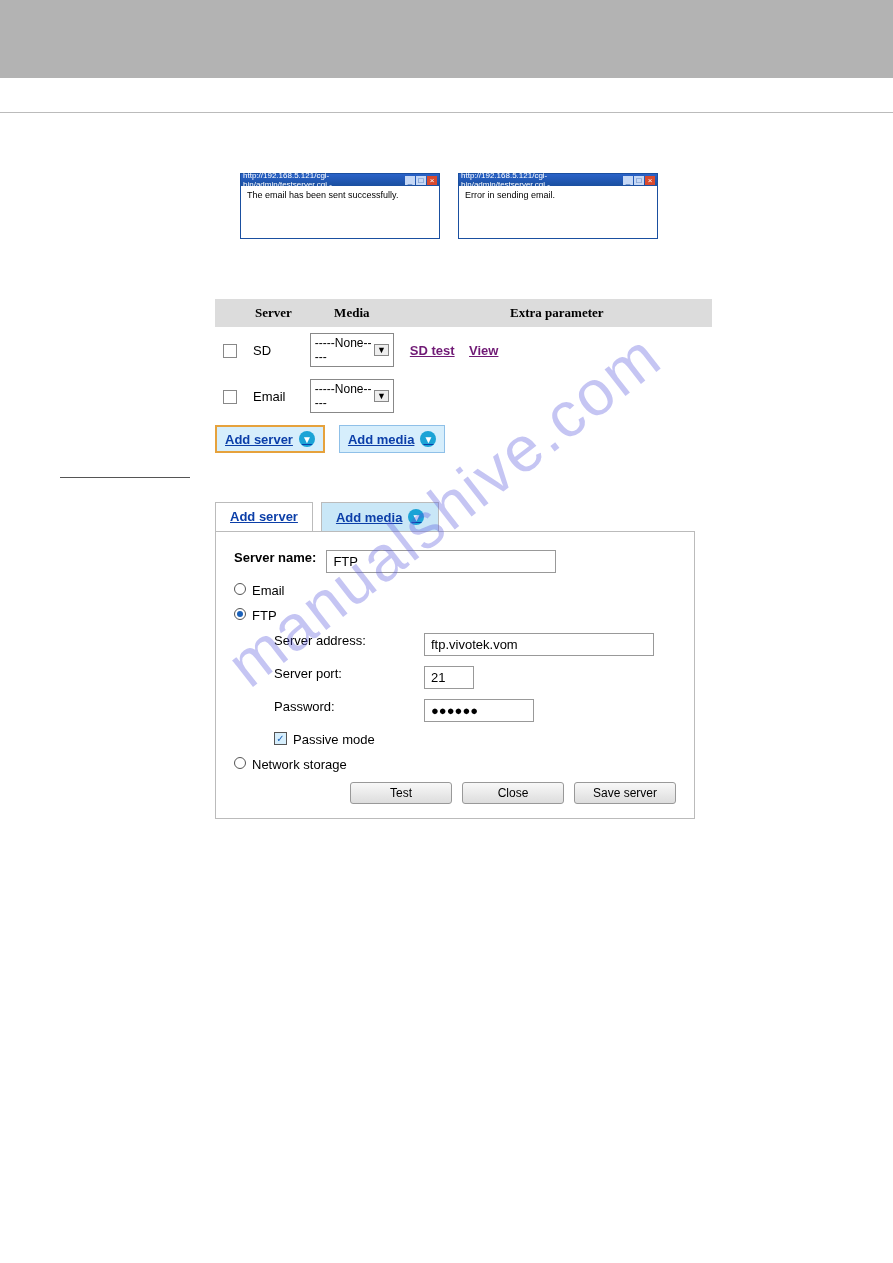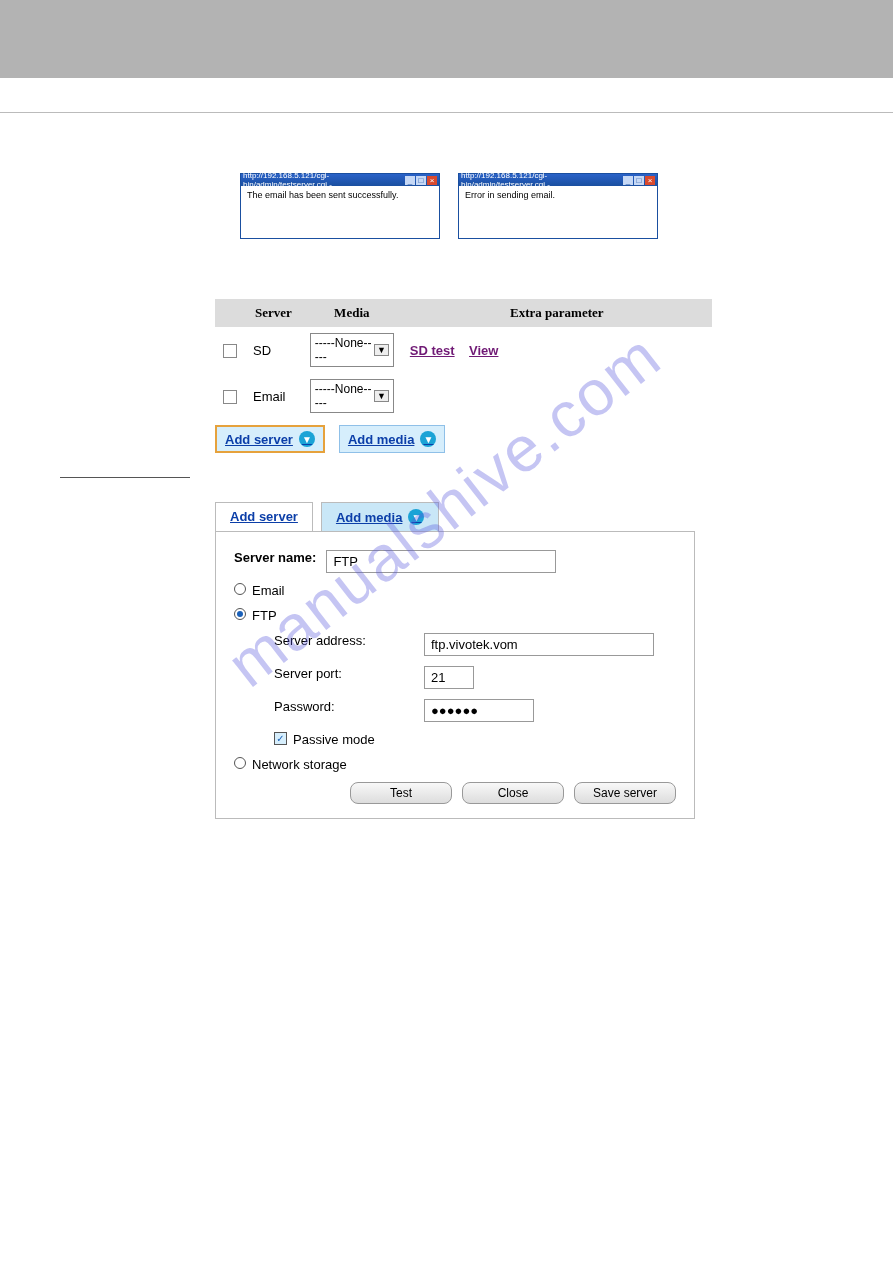--- a/index.html
+++ b/index.html
@@ -123,21 +123,21 @@
     align-items:center;justify-content:center;margin-right:6px;vertical-align:middle;
     background:#fff;
   }
   .checkbox.sel{background:#d6eefc;}
   .checkbox.sel::after{content:"✓";font-size:10px;color:#1a60b8;}
   .ftp-fields { margin-left:40px; }
   .ftp-fields .form-row .flabel { width:150px; }
   .panel-btns { display:flex; justify-content:flex-end; gap:10px; margin-top:10px; }
   .std-btn {
     background:linear-gradient(#f8f8f8,#ddd);
-    border:1px solid #999; border-radius:8px;
+    border:1px solid #999; border-radius:3px;
     padding:3px 0; width:102px; font-size:12px; text-align:center;
   }
 </style>
 </head>
 <body>
 
 <div class="top-bar"></div>
 <div class="hr-line"></div>
 
 <div class="content">

